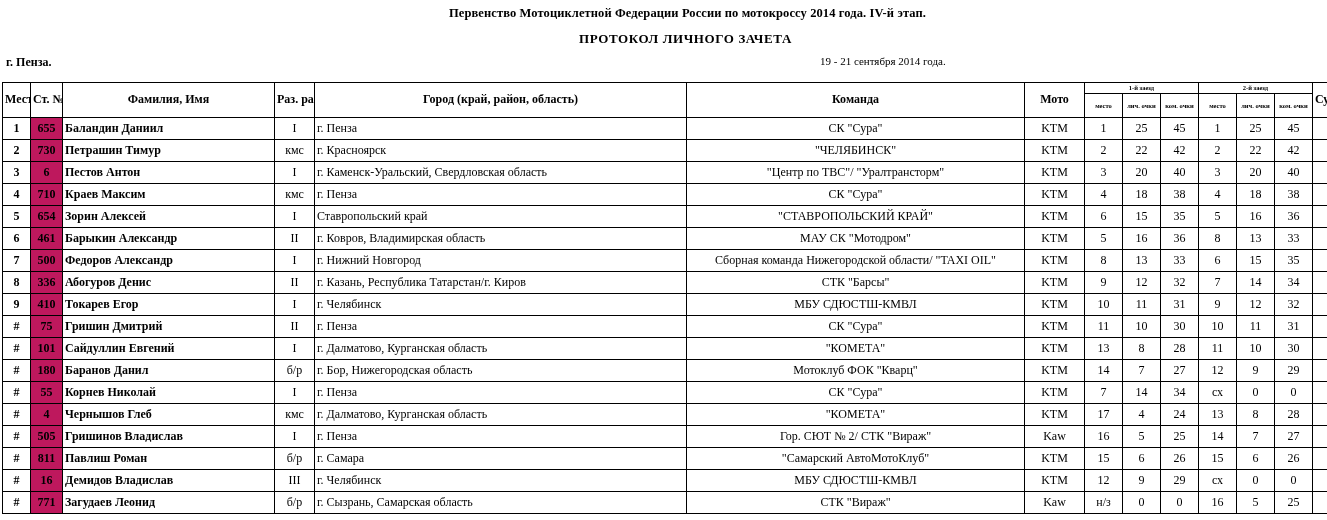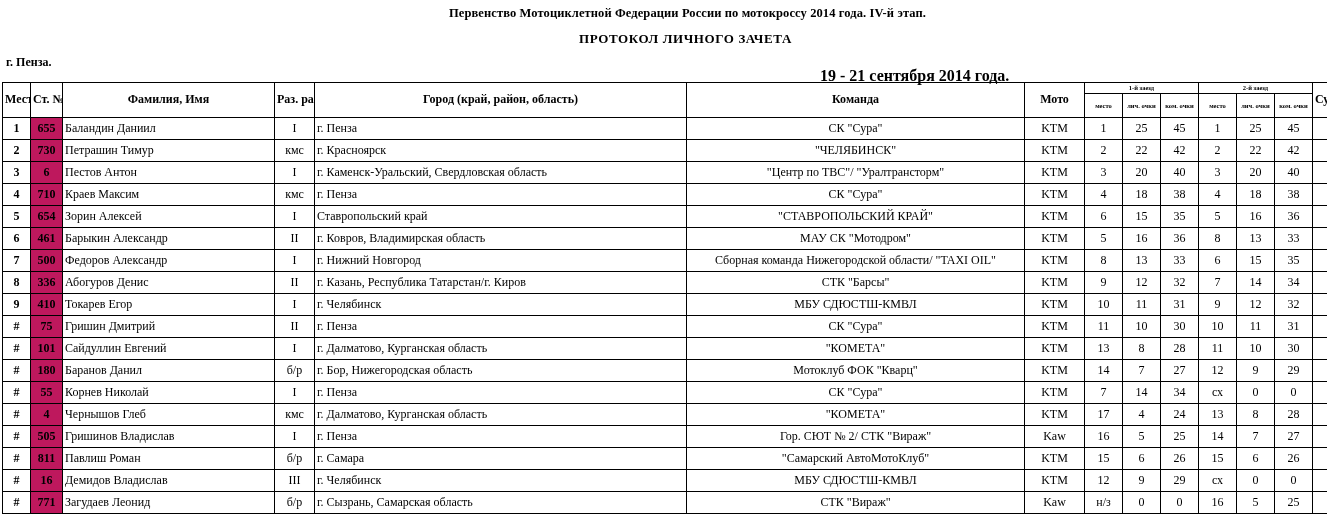--- a/index.html
+++ b/index.html
@@ -38,23 +38,23 @@
     margin-top: 8px;
   }
   .meta-city {
     position: absolute;
     left: 6px; top: 0;
     font-size: 12px;
     font-weight: bold;
   }
   .meta-date {
     position: absolute;
-    left: 820px; top: 12px;
-    font-size: 16px;
-    font-weight: bold;
+    left: 820px; top: 0;
+    font-size: 11px;
+    font-weight: normal;
   }
   .title-class {
     text-align: center;
     font-weight: bold;
     font-style: italic;
     font-size: 13px;
     margin-top: 8px;
   }
   .title-class sup { font-size: 9px; font-style: italic; }
 
@@ -90,21 +90,21 @@
   col.c-name    { width: 212px; }
   col.c-rank    { width: 40px; }
   col.c-city    { width: 372px; }
   col.c-team    { width: 338px; }
   col.c-moto    { width: 60px; }
   col.c-z       { width: 38px; }
   col.c-sum     { width: 42px; }
 
   td.place  { text-align: center; font-weight: bold; font-size: 13px; }
   td.num    { text-align: center; font-weight: bold; font-size: 12px; background: #be185d; }
-  td.name   { text-align: left; padding-left: 6px; font-weight: normal; font-size: 12.5px; }
+  td.name   { text-align: left; padding-left: 6px; font-weight: bold; font-size: 12.5px; }
   td.rank   { text-align: center; font-size: 11.5px; }
   td.city   { text-align: left; padding-left: 6px; font-size: 12px; }
   td.team   { text-align: center; font-size: 12px; }
   td.moto   { text-align: center; font-size: 12px; }
   td.val    { text-align: center; font-size: 12.5px; }
   td.sum    { text-align: center; font-weight: bold; font-size: 12.5px; }
   td.green-left { border-left: 2px solid #1f7a1f; }
 </style>
 </head>
 <body>

